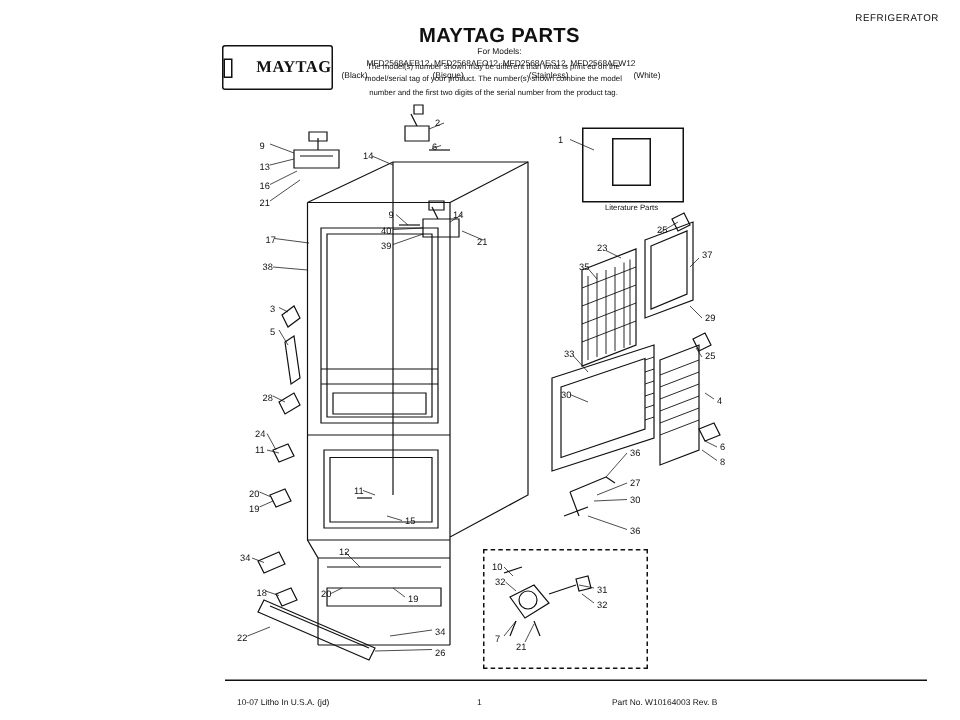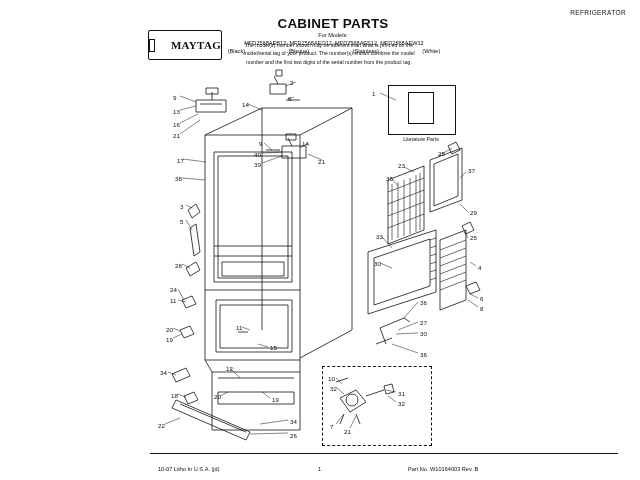--- a/index.html
+++ b/index.html
@@ -98,21 +98,21 @@
 
 <div id="page">
 
   <div class="hdr-cat">REFRIGERATOR</div>
 
   <div class="brand">
     <div class="sq"></div>
     <div class="nm">MAYTAG</div>
   </div>
 
-  <div class="title">CABINET PARTS</div>
+  <div class="title">MAYTAG PARTS</div>
   <div class="models-lbl">For Models:</div>
   <div class="models-row">MFD2568AEB12, MFD2568AEO12, MFD2568AES12, MFD2568AEW12</div>
   <div class="colors-row">
     <span>(Black)</span>
     <span>(Bisque)</span>
     <span>(Stainless)</span>
     <span>(White)</span>
   </div>
   <div class="note-box" style="top:41px;left:238px;width:182px;">The model(s) number shown may be different than what is print ed on the model/serial tag of your product. The number(s) shown combine the model number and the first two digits of the serial number from the product tag.</div>
 

